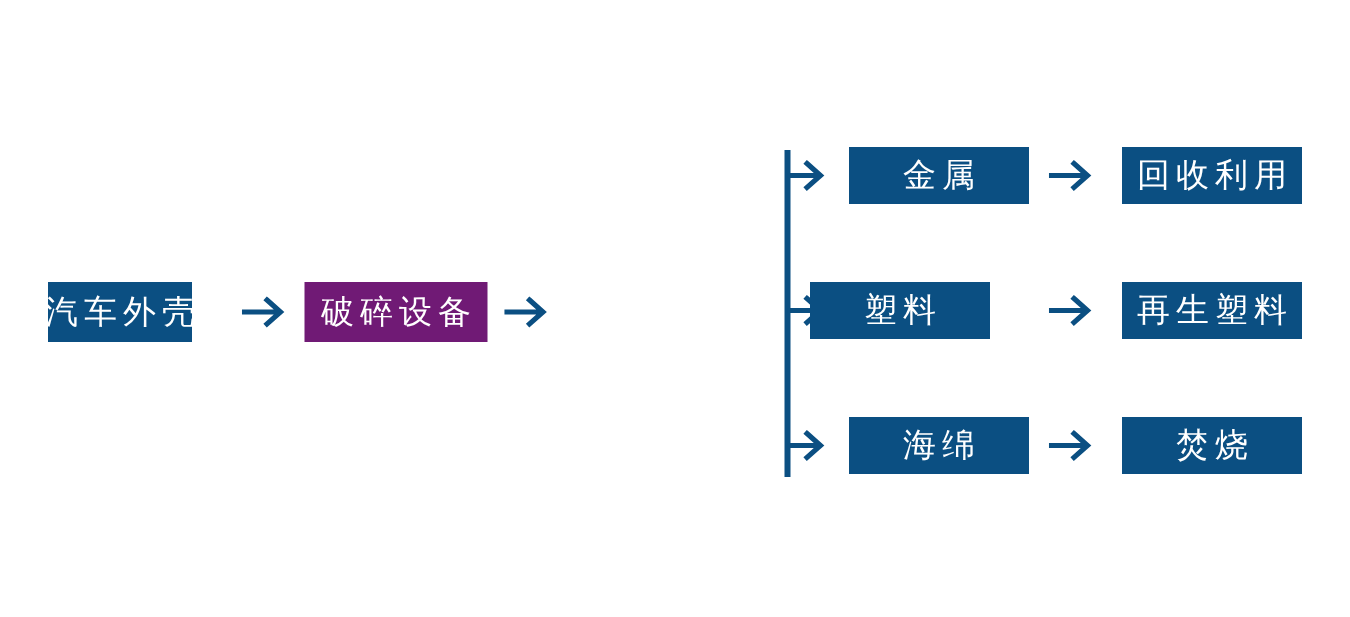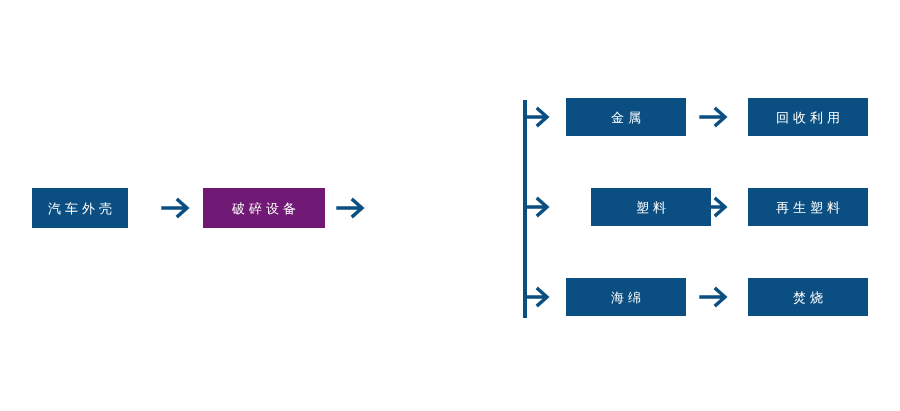--- a/index.html
+++ b/index.html
@@ -20,21 +20,21 @@
     height: 411px;
   }
 
   
   .node {
     position: absolute;
     display: flex;
     align-items: center;
     justify-content: center;
     color: #ffffff;
-    font-size: 13px;
+    font-size: 22px;
     letter-spacing: 4px;
     text-indent: 4px;
     line-height: 1;
     white-space: nowrap;
     font-weight: 400;
     box-sizing: border-box;
   }
   .node.blue { background: #0b4f82; }
   .node.red  { background: #701a75; }
 
@@ -105,21 +105,21 @@
   <div class="node blue" style="left:748px; top:98px; width:120px; height:38px;">
     <span>回收利用</span>
   </div>
 
   <div class="branch" style="left:525px; top:196px;">
     <svg viewBox="0 0 30 22" xmlns="http://www.w3.org/2000/svg">
       <path d="M0 11 L20 11 M13 3 L22 11 L13 19" fill="none" stroke="#0b4f82" stroke-width="3.4" stroke-linecap="square" stroke-linejoin="miter"></path>
     </svg>
   </div>
 
-  <div class="node blue" style="left:591px; top:188px; width:120px; height:38px;">
+  <div class="node blue" style="left:540px; top:188px; width:120px; height:38px;">
     <span>塑料</span>
   </div>
 
   <div class="arrow" style="left:699px; top:194px;">
     <svg viewBox="0 0 34 26" xmlns="http://www.w3.org/2000/svg">
       <path d="M2 13 L24 13 M17 5 L26 13 L17 21" fill="none" stroke="#0b4f82" stroke-width="3.4" stroke-linecap="square" stroke-linejoin="miter"></path>
     </svg>
   </div>
 
   <div class="node blue" style="left:748px; top:188px; width:120px; height:38px;">

